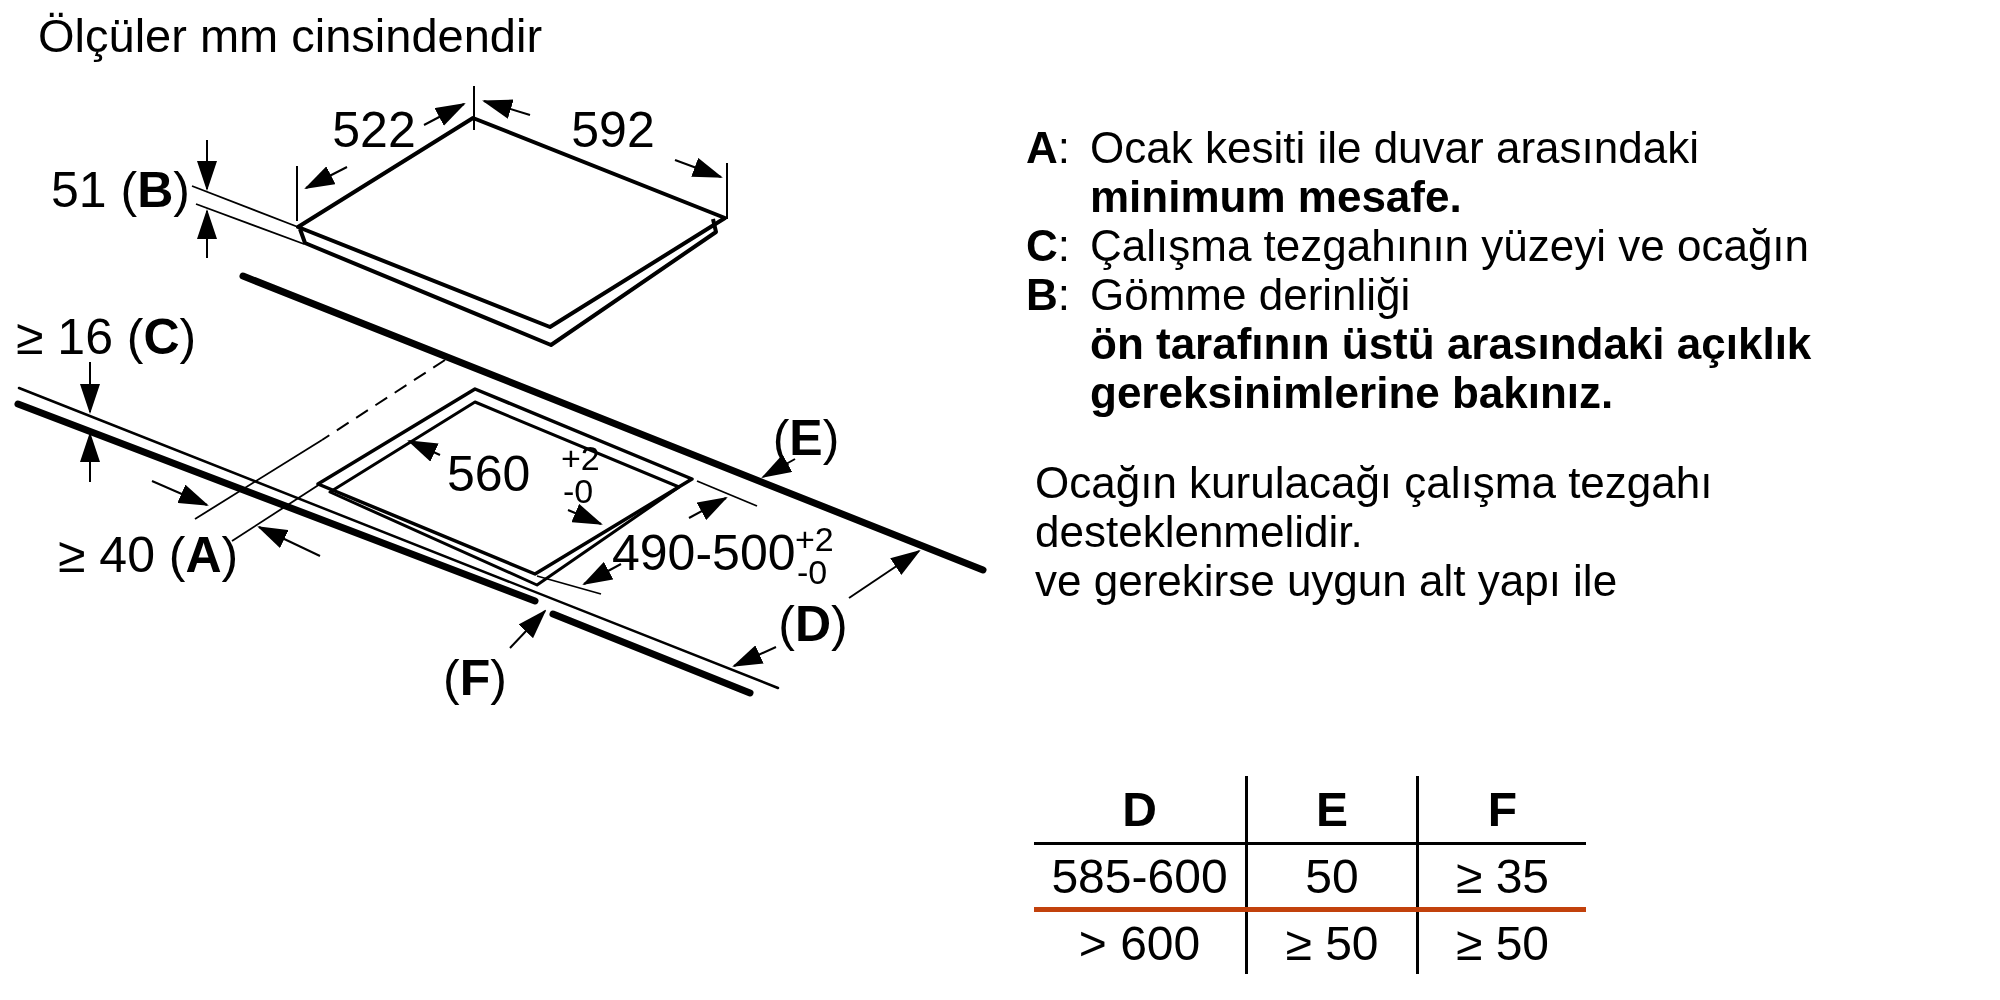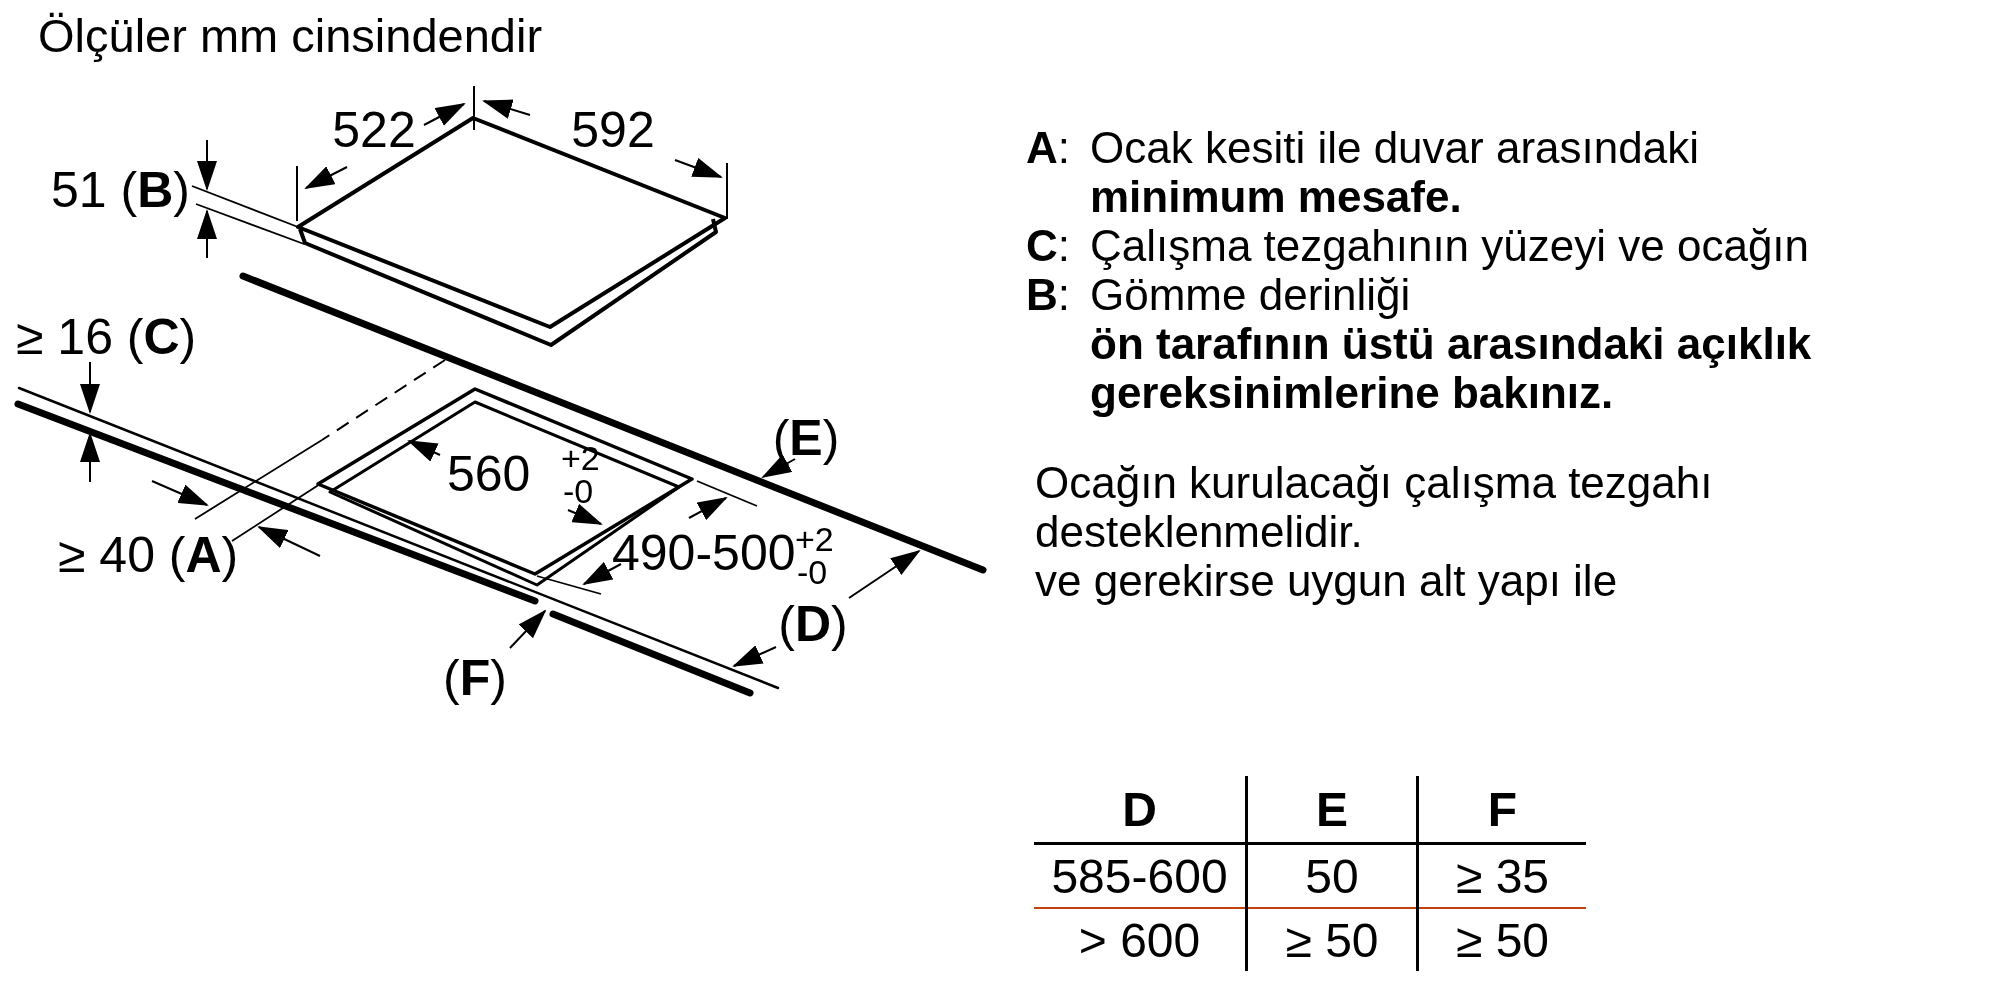--- a/index.html
+++ b/index.html
@@ -24,21 +24,21 @@
   .para div{white-space:nowrap;}
   
   .spec-table{position:absolute;left:1034px;top:776px;border-collapse:collapse;font-size:48px;}
   .spec-table th,.spec-table td{text-align:center;vertical-align:middle;padding:0;}
   .spec-table th{font-weight:bold;height:66px;}
   .spec-table td{height:62px;font-weight:normal;}
   .spec-table .c1{width:211px;}
   .spec-table .c2{width:168px;}
   .spec-table .c3{width:167px;}
   .spec-table thead th{border-bottom:3px solid #000;}
-  .spec-table tbody tr.r1 td{border-bottom:2px solid #c2410c;margin-top:8px;}
+  .spec-table tbody tr.r1 td{border-bottom:5px solid #c2410c;margin-top:8px;}
   .spec-table th:nth-child(n+2),.spec-table td:nth-child(n+2){border-left:3px solid #000;}
 </style>
 </head>
 <body>
 
 <div class="title">Ölçüler mm cinsindendir</div>
 
 <svg class="diagram" width="1010" height="780" viewBox="0 0 1010 780">
   <defs>
     <marker id="ah" markerUnits="userSpaceOnUse" markerWidth="30" markerHeight="20" refX="28" refY="10" orient="auto">

